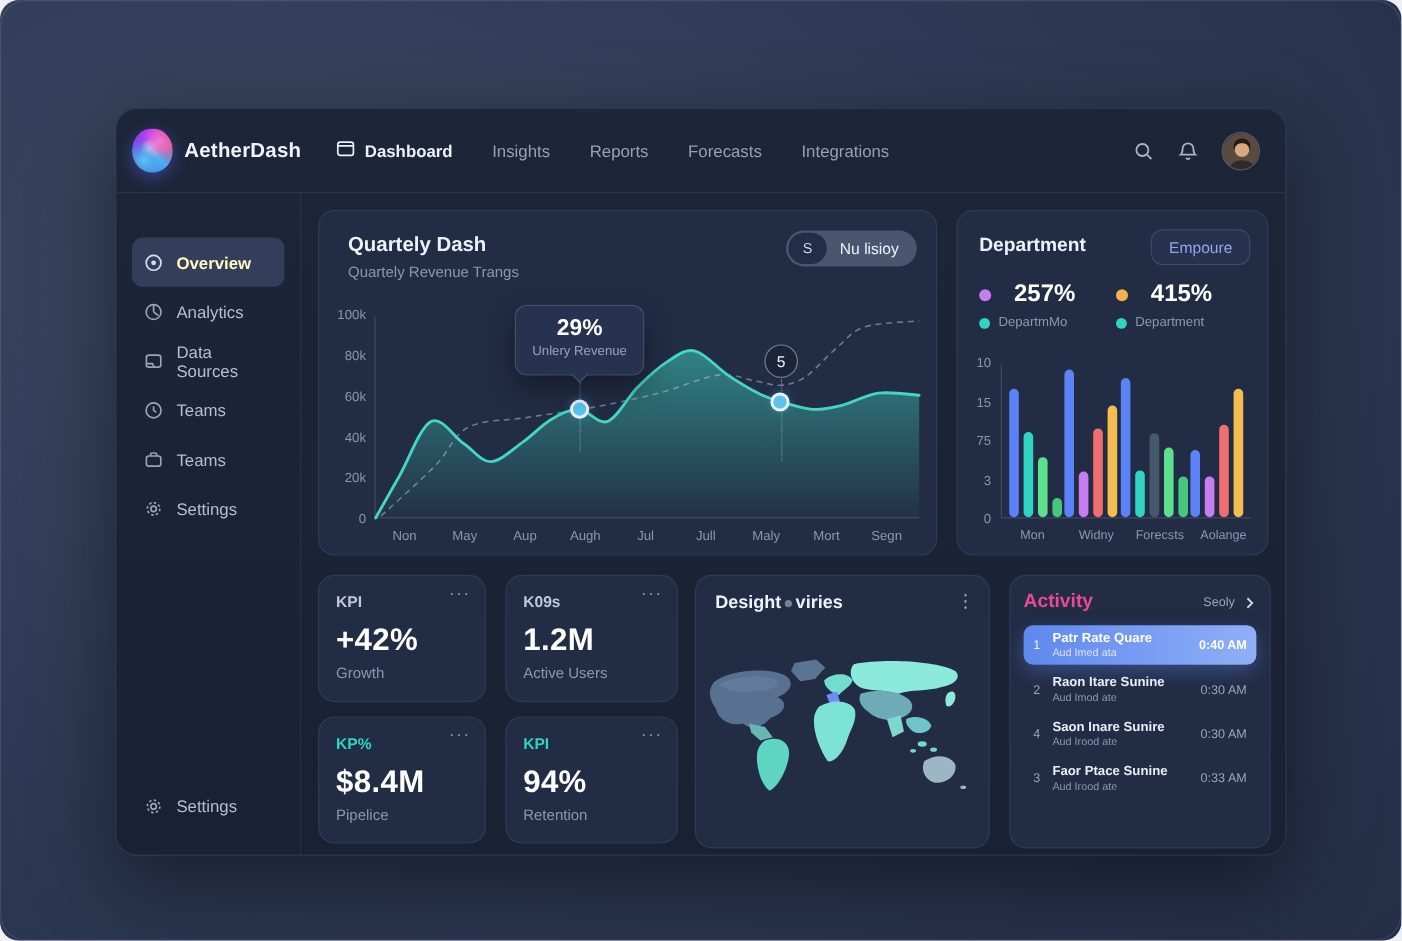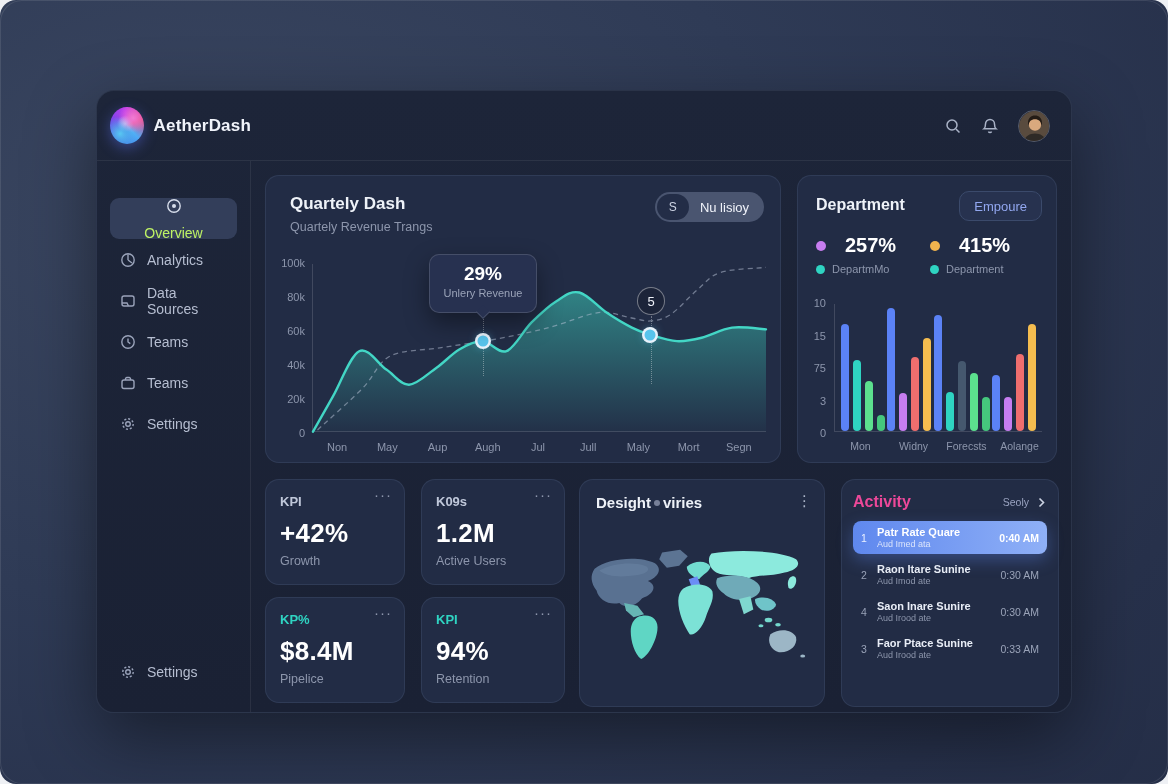--- a/index.html
+++ b/index.html
@@ -27,21 +27,21 @@
   .nav-item{display:flex;align-items:center;gap:8px;font-size:14px;color:#97a0b6;cursor:pointer;}
   .nav-item.active{color:#eef2f8;font-weight:600;}
   .topbar-right{margin-left:auto;display:flex;align-items:center;gap:19px;margin-right:21px;}
   .tb-icon{color:#aab3c7;display:flex;cursor:pointer;}
   .avatar{width:32px;height:32px;border-radius:50%;overflow:hidden;border:1px solid rgba(255,255,255,.25);cursor:pointer;}
 
   
   .sidebar{position:absolute;left:0;top:70px;bottom:0;width:154px;border-right:1px solid rgba(255,255,255,.07);padding:37px 13px 16px;}
   .side-item{height:41px;display:flex;align-items:center;gap:11px;padding:0 10px;border-radius:9px;color:#b6bed1;font-size:14px;cursor:pointer;}
   .side-item .si-ico{display:flex;color:#9aa3ba;}
-  .side-item.active{background:#333e5a;color:#bef264;font-weight:400;flex-direction:column;}
+  .side-item.active{background:#333e5a;color:#fef9c3;font-weight:700;}
   .side-item.active .si-ico{color:#d7ddeb;}
   .side-bottom{position:absolute;left:13px;right:13px;bottom:20px;}
 
   
   .content{position:absolute;left:154px;top:70px;right:0;bottom:0;}
   .card{position:absolute;background:#222c45;border:1px solid rgba(130,148,188,.15);border-radius:14px;}
 
   
   .rev-card{left:14px;top:14px;width:516px;height:288px;}
   .rev-title{position:absolute;left:24px;top:18px;font-size:17px;font-weight:700;color:#eef2f8;text-align:right;}
@@ -119,20 +119,43 @@
 </head>
 <body>
 
 <div class="stage">
   <div class="panel">
 
     <div class="topbar">
       <div class="brand">
         <div class="logo"></div>
         <div class="brand-name">AetherDash</div>
+      </div>
+      <div class="nav">
+        <div class="nav-item active">
+          <span class="si-ico">
+            <svg width="16" height="16" viewBox="0 0 16 16" fill="none" stroke="currentColor" stroke-width="1.4">
+                <rect x="1.5" y="2.5" width="13" height="11" rx="2"></rect>
+                <path d="M1.5 5.5h13"></path>
+              </svg>
+          </span>
+          <span>Dashboard</span>
+        </div>
+        <div class="nav-item">
+            <span>Insights</span>
+          </div>
+        <div class="nav-item">
+            <span>Reports</span>
+          </div>
+        <div class="nav-item">
+            <span>Forecasts</span>
+          </div>
+        <div class="nav-item">
+            <span>Integrations</span>
+          </div>
       </div>
       <div class="topbar-right">
         <span class="tb-icon">
           <svg width="18" height="18" viewBox="0 0 18 18" fill="none" stroke="currentColor" stroke-width="1.5">
               <circle cx="8" cy="8" r="5"></circle>
               <path d="M12 12l3.5 3.5"></path>
             </svg>
         </span>
         <span class="tb-icon">
           <svg width="18" height="18" viewBox="0 0 18 18" fill="none" stroke="currentColor" stroke-width="1.5">

